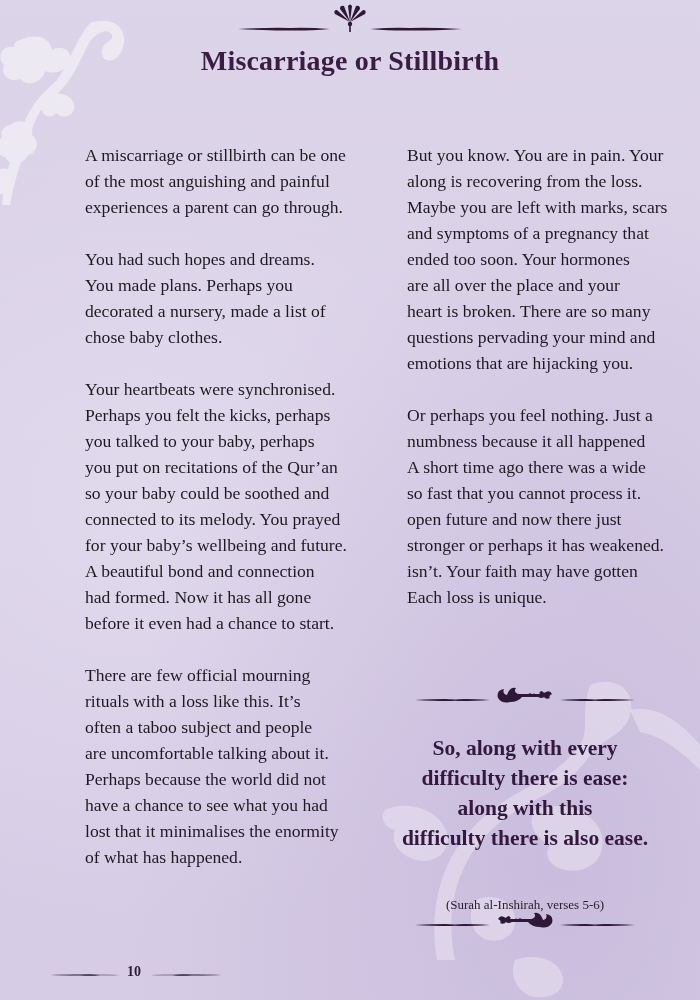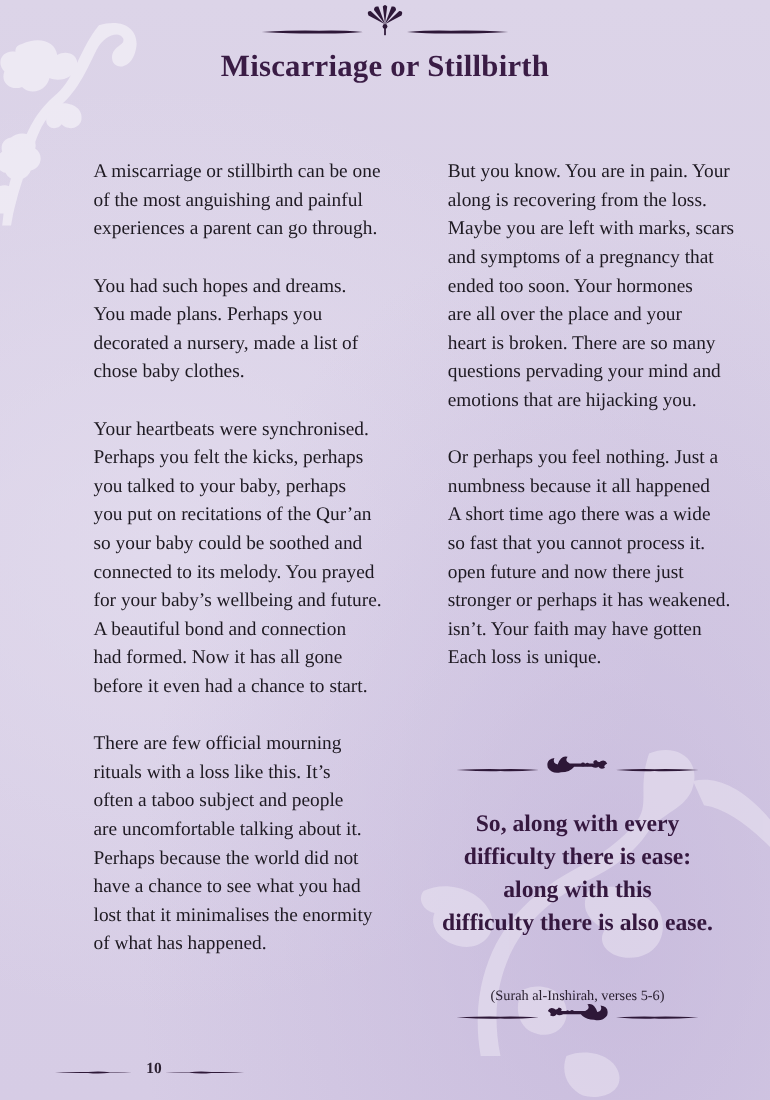--- a/index.html
+++ b/index.html
@@ -139,21 +139,21 @@
     }
     .footer-rule-right {
       left: 150px;
       width: 72px;
     }
     .page-number {
       position: absolute;
       left: 127px;
       top: 964px;
       width: 20px;
-      text-align: right;
+      text-align: left;
       font-weight: bold;
       font-size: 14px;
       color: #2a1f30;
     }
   </style>
 </head>
 <body>
 
 <svg class="swirl swirl-top-left" viewBox="0 0 150 215">
   <g fill="#f1edf6" opacity="0.85">

